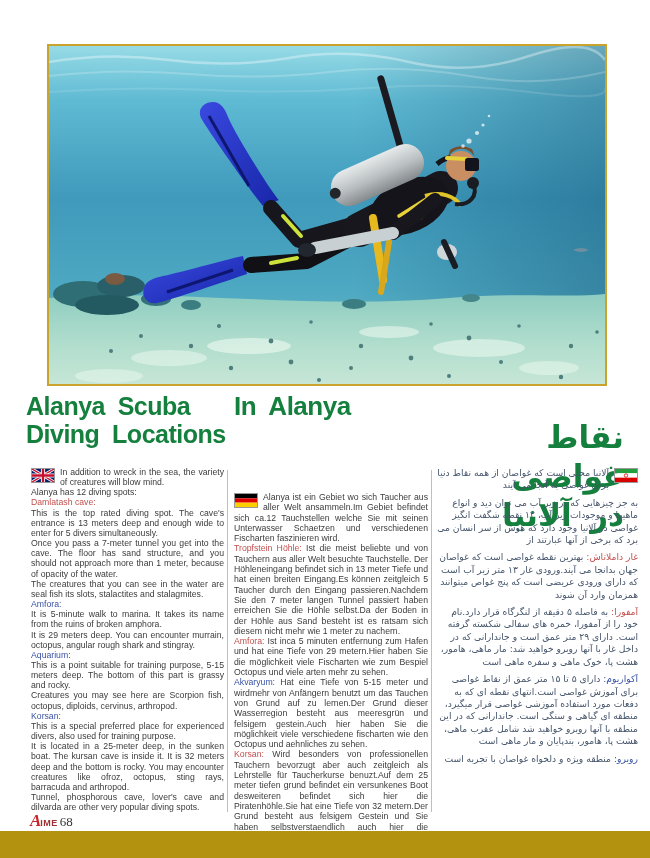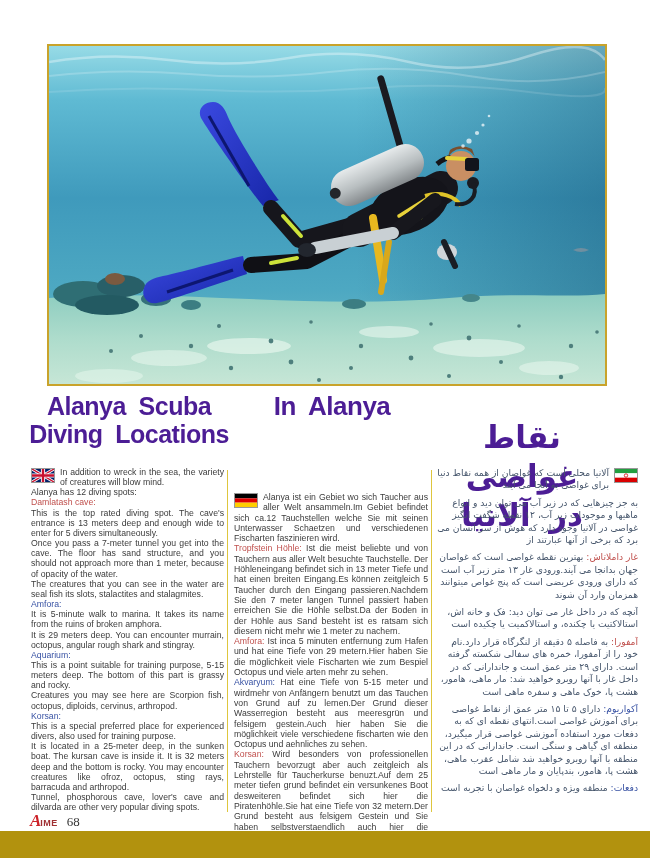--- a/index.html
+++ b/index.html
@@ -6,21 +6,21 @@
   body{width:650px;height:858px;background:#ffffff;position:relative;overflow:hidden;
        font-family:"Liberation Sans", sans-serif;}
   .page{position:absolute;inset:0;background:#fff;}
 
   
   .photo-frame{position:absolute;left:47px;top:44px;width:556px;height:338px;
                border:2px solid #c9a32b;box-sizing:content-box;background:#4aa7c4;}
   .photo-frame svg{display:block;}
 
   
-  .heading{position:absolute;color:#4c1d95;font-weight:bold;text-align:center;
+  .heading{position:absolute;color:#15803d;font-weight:bold;
            letter-spacing:-0.5px;word-spacing:0.25em;line-height:1.12;}
   .h-en{left:26px;top:392px;width:206px;font-size:25px;}
   .h-de{left:234px;top:392px;width:196px;font-size:26px;}
   .h-fa{left:420px;top:390px;width:204px;font-size:31px;direction:rtl;
         font-family:"DejaVu Sans", sans-serif;letter-spacing:0;line-height:1.25;margin-top:28px;}
 
   
   .col{position:absolute;top:467px;height:350px;overflow:hidden;color:#3b3b3b;}
   .col-en{left:31px;width:193px;font-size:8.7px;line-height:10.15px;text-align:justify;}
   .col-de{left:234px;width:194px;font-size:8.7px;line-height:10.3px;text-align:justify;margin-top:25px;}
@@ -39,21 +39,21 @@
   .flag{float:left;margin:1px 5px 1px 0;display:block;}
   .col-fa-wrap .flag{float:right;margin:1px 0 1px 5px;}
   .flag svg{display:block;border:0.5px solid #999;}
 
   
   .footer-logo{position:absolute;left:30px;top:811px;height:18px;display:flex;align-items:flex-end;}
   .logo-a{color:#cc2229;font-weight:bold;font-style:italic;font-size:17px;line-height:16px;
           font-family:"Liberation Serif", serif;}
   .logo-rest{color:#a03033;font-weight:bold;font-size:9px;letter-spacing:0.5px;line-height:11px;
              margin-left:-1px;}
-  .logo-num{color:#333;font-size:13px;line-height:14px;margin-left:9px;
+  .logo-num{color:#333;font-size:13px;line-height:14px;margin-left:2px;
             font-family:"Liberation Serif", serif;}
   .gold-bar{position:absolute;left:0;bottom:0;width:650px;height:27px;background:#b2920e;}
 </style>
 </head>
 <body>
 
 <div class="page">
 
   <div class="photo-frame">
     <svg width="556" height="338" viewBox="0 0 556 338">
@@ -253,24 +253,23 @@
         <rect width="22" height="4.33" y="0" fill="#239F40"></rect>
         <rect width="22" height="4.33" y="4.33" fill="#fff"></rect>
         <rect width="22" height="4.34" y="8.66" fill="#DA0000"></rect>
         <circle cx="11" cy="6.5" r="1.7" fill="none" stroke="#DA0000" stroke-width="0.8"></circle>
       </svg>
     </span>
     <div>
         <p class="para">آلانیا محلی است که غواصان از همه نقاط دنیا برای غواصی به آنجا می آیند</p>
         <p class="para">به جز چیزهایی که در زیر آب می توان دید و انواع ماهیها و موجودات زیر آب، ۱۲ نقطه شگفت انگیز غواصی در آلانیا وجود دارد که هوش از سر انسان می برد که برخی از آنها عبارتند از</p>
         <p class="para"><span class="lead red">غار داملاتاش:</span> بهترین نقطه غواصی است که غواصان جهان بدانجا می آیند.ورودی غار ۱۳ متر زیر آب است که دارای ورودی عریضی است که پنج غواص میتوانند همزمان وارد آن شوند</p>
-        <p class="para">آنچه که در داخل غار می توان دید: فک و خانه اش، استالاکتیت یا چکنده، و استالاکمیت یا چکیده است</p>
         <p class="para"><span class="lead red">آمفورا:</span> به فاصله ۵ دقیقه از لنگرگاه قرار دارد.نام خود را از آمفورا، خمره های سفالی شکسته گرفته است. دارای ۲۹ متر عمق است و جاندارانی که در داخل غار با آنها روبرو خواهید شد: مار ماهی، هامور، هشت پا، خوک ماهی و سفره ماهی است</p>
         <p class="para"><span class="lead blue">آکواریوم:</span> دارای ۵ تا ۱۵ متر عمق از نقاط غواصی برای آموزش غواصی است.انتهای نقطه ای که به دفعات مورد استفاده آموزشی غواصی قرار میگیرد، منطقه ای گیاهی و سنگی است. جاندارانی که در این منطقه با آنها روبرو خواهید شد شامل عقرب ماهی، هشت پا، هامور، بندپایان و مار ماهی است</p>
-        <p class="para"><span class="lead blue">دفعات:</span> منطقه ویژه و دلخواه غواصان با تجربه است</p>
+        <p class="para"><span class="lead blue">روبرو:</span> منطقه ویژه و دلخواه غواصان با تجربه است</p>
       </div>
   </div>
 
   <div class="footer-logo">
     <span class="logo-a">A</span>
     <span class="logo-rest">IME</span>
     <span class="logo-num">68</span>
   </div>
   <div class="gold-bar"></div>
 

